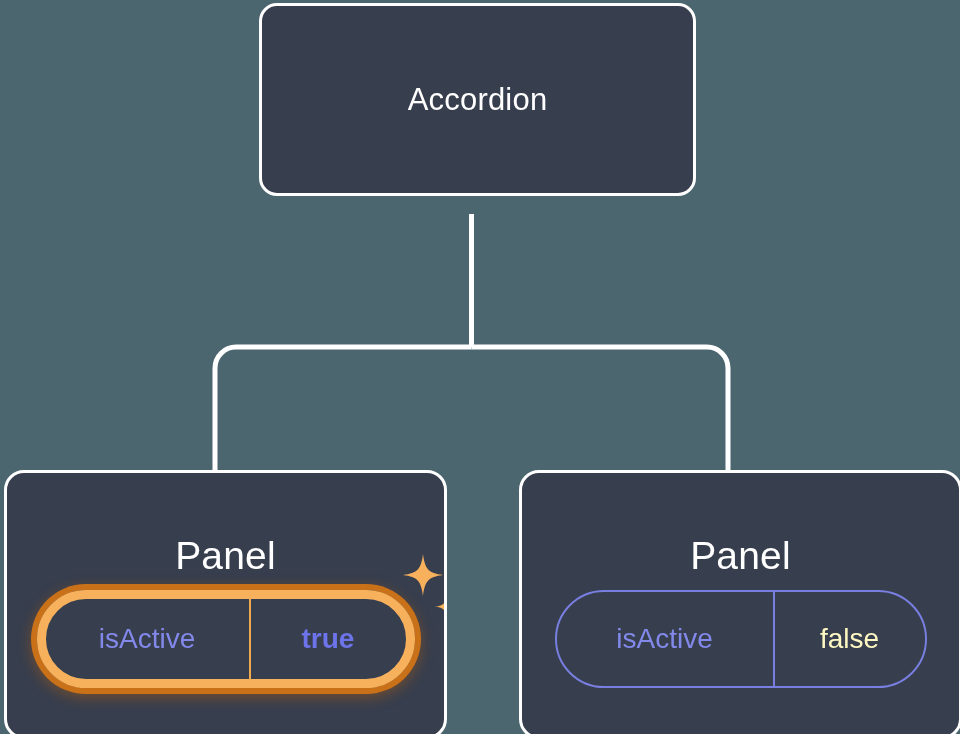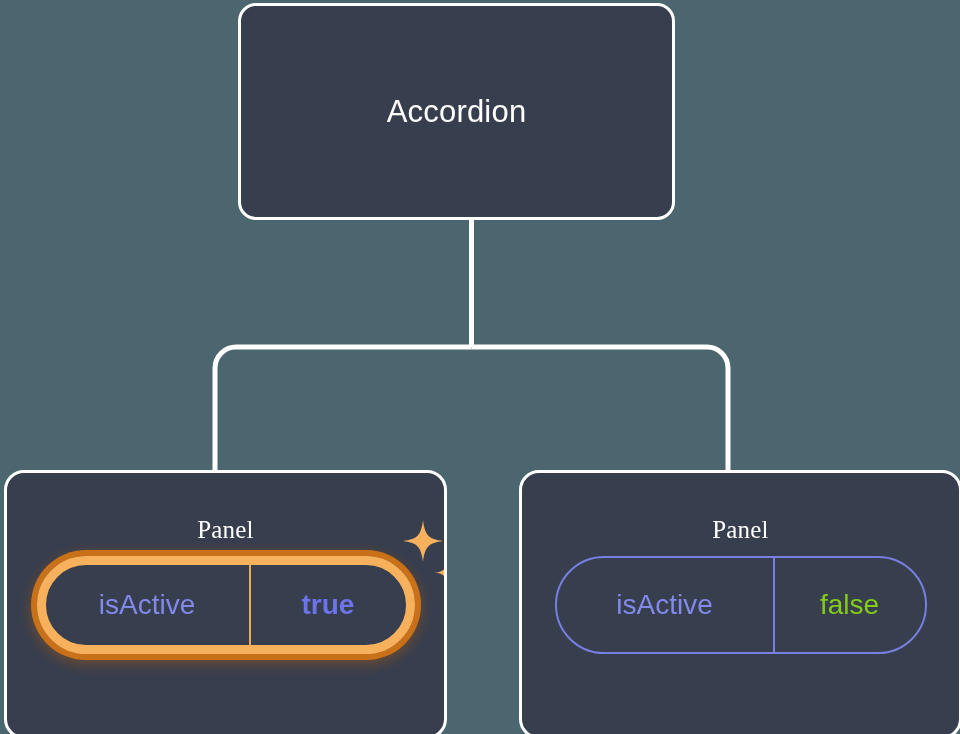--- a/index.html
+++ b/index.html
@@ -45,46 +45,45 @@
     color: #ffffff;
     font-size: 31px;
     font-weight: 400;
     text-align: center;
     letter-spacing: 0.2px;
     white-space: nowrap;
   }
 
   
   #node-accordion {
-    left: 238px;
+    left: 259px;
     top: 3px;
     width: 437px;
-    height: 217px;
+    height: 193px;
     display: flex;
     align-items: center;
     justify-content: center;
   }
 
   
   .panel-node {
     width: 443px;
     height: 269px;
     border-radius: 20px;
     display: flex;
     flex-direction: column;
     align-items: center;
     overflow: hidden;
   }
   #node-panel-left  { left: 4px;   top: 470px; }
   #node-panel-right { left: 519px; top: 470px; }
 
   .panel-node .node-title {
-    margin-top: 43px;
-    font-size: 25px;
-    font-family: Liberation Serif, serif;
+    margin-top: 61px;
+    font-size: 39px;
   }
 
   
   .pill-wrap {
     position: relative;
     margin-top: 12px;
   }
 
   .pill {
     position: relative;
@@ -109,21 +108,21 @@
   .pill.inactive {
     border: 2px solid #787fe0;
     width: 372px;
   }
   .pill.inactive .pill-key {
     color: #8289ea;
     width: 218px;
     border-right: 2px solid #787fe0;
   }
   .pill.inactive .pill-val {
-    color: #84cc16;
+    color: #fef9c3;
     flex: 1;
     font-weight: 400;
   }
 
   
   .pill.active {
     border: 9px solid #f7b15c;
     width: 378px;
     box-shadow:
       0 0 0 6px #c97118,

